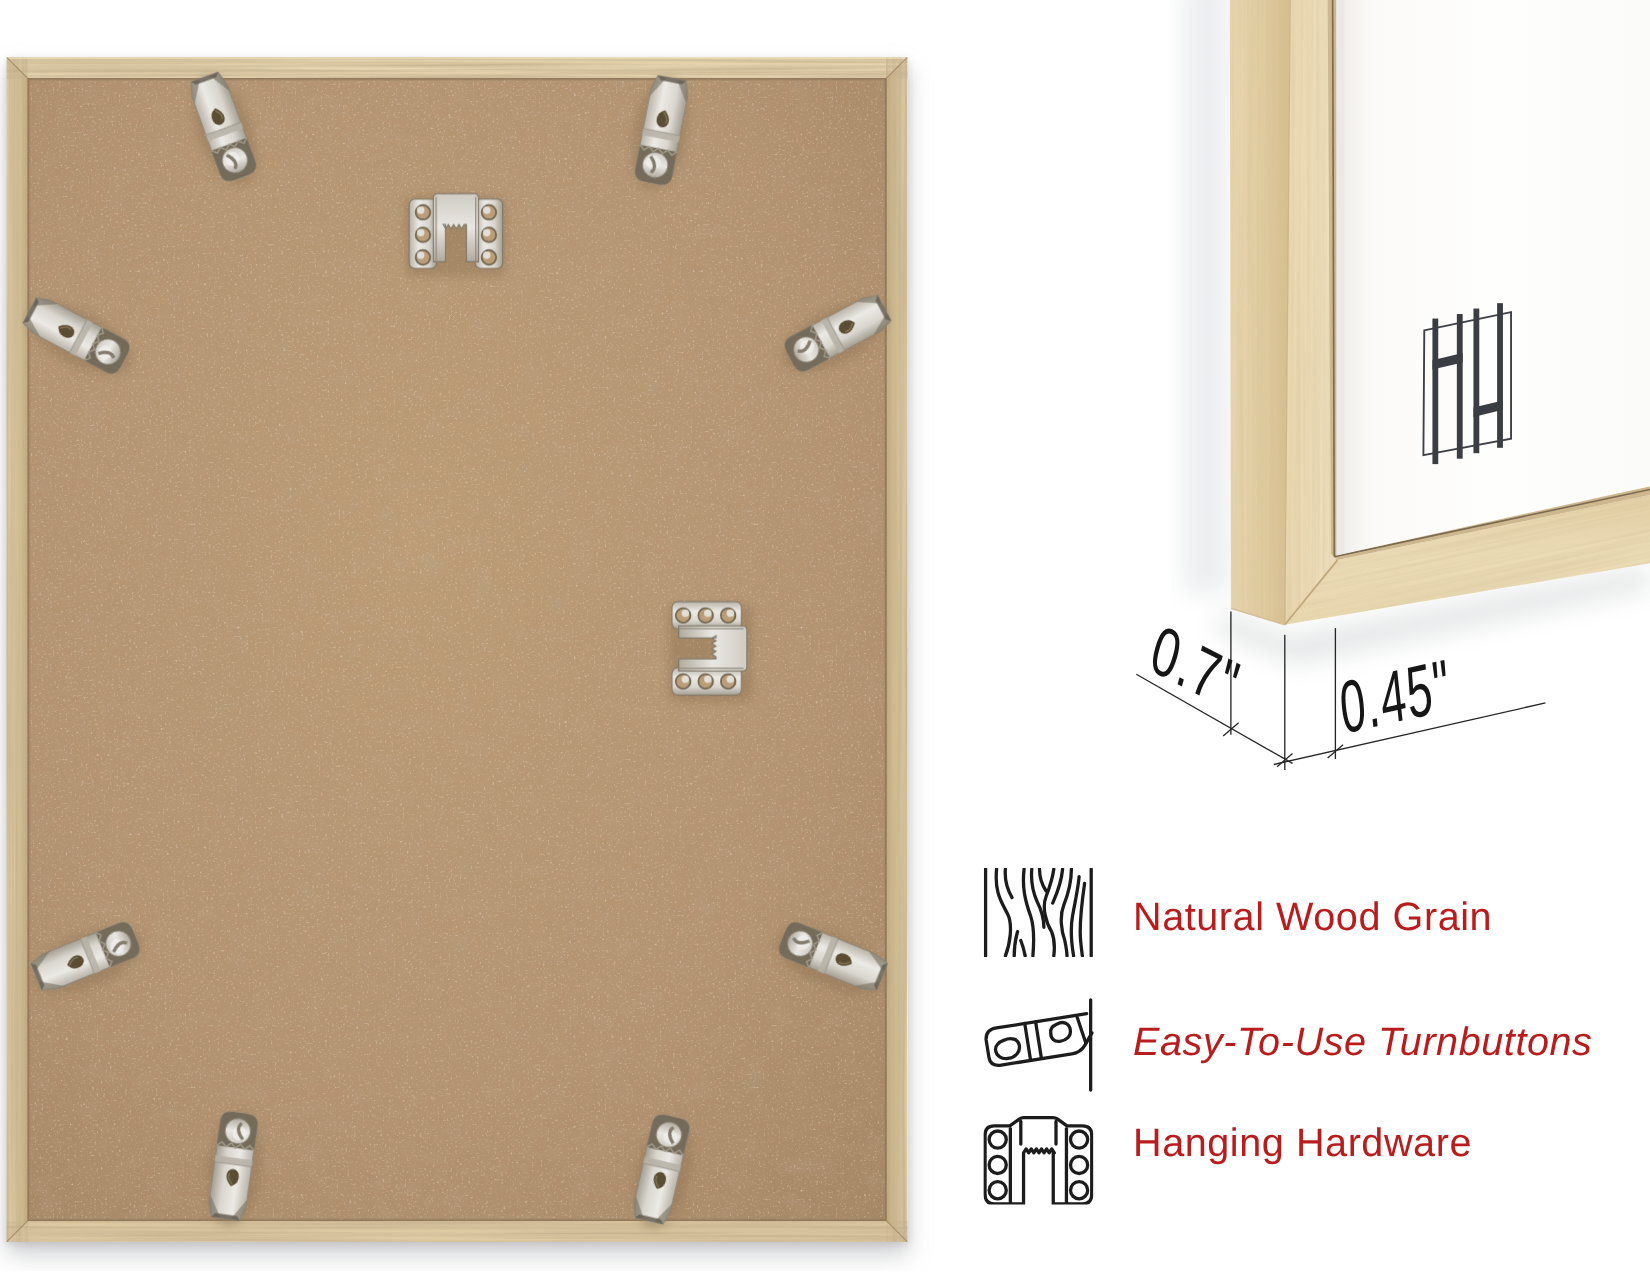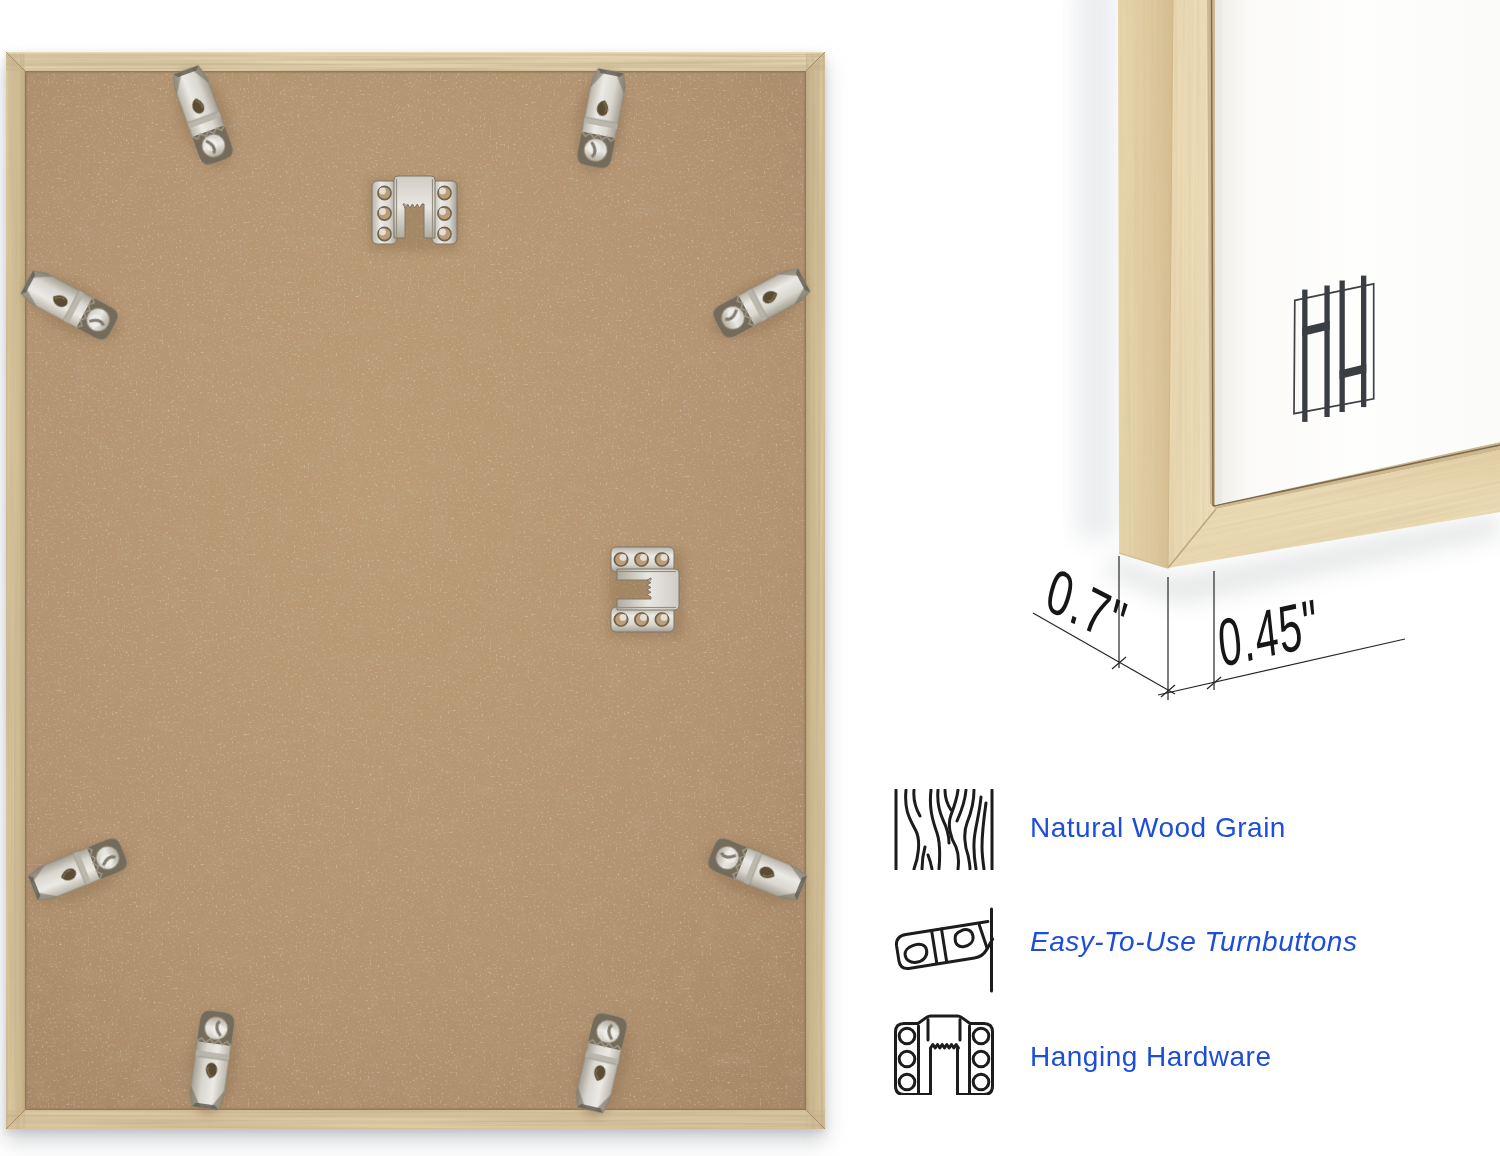--- a/index.html
+++ b/index.html
@@ -1,19 +1,19 @@
 <!DOCTYPE html>
 <html><head>
 <meta charset="utf-8">
 <style>
   html,body{margin:0;padding:0;}
   body{width:1500px;height:1156px;background:#ffffff;position:relative;overflow:hidden;
        font-family:"Liberation Sans", sans-serif;}
   .abs{position:absolute;}
-  .label{position:absolute;color:#1d4ed8;font-size:28px;letter-spacing:0.5px;white-space:nowrap;}
+  .label{position:absolute;color:#b91c1c;font-size:36px;letter-spacing:0.5px;white-space:nowrap;}
 </style>
 </head>
 <body>
 
 <div class="abs" id="photo" style="left:6px;top:52px;width:819px;height:1077px;box-shadow:0 12px 20px rgba(138,140,144,0.40),0 3px 7px rgba(145,147,151,0.30);">
 <svg width="819" height="1077" viewBox="0 0 819 1077" xmlns="http://www.w3.org/2000/svg">
   <defs>
     <linearGradient id="woodTop" x1="0" y1="0" x2="0" y2="1">
       <stop offset="0" stop-color="#e7d7b2"></stop>
           <stop offset="0.2" stop-color="#dcc8a0"></stop>
@@ -332,13 +332,13 @@
     <path d="M 66,5.5 L 66,26"></path>
     <circle cx="13" cy="22" r="7.8"></circle>
       <circle cx="13" cy="45" r="7.8"></circle>
       <circle cx="13" cy="68" r="7.8"></circle>
     <circle cx="87" cy="22" r="7.8"></circle>
       <circle cx="87" cy="45" r="7.8"></circle>
       <circle cx="87" cy="68" r="7.8"></circle>
   </g>
 </svg>
 
-<div class="label" style="left:1030px;top:1041px;text-align:center;">Hanging Hardware</div>
+<div class="label" style="left:1030px;top:1018px;text-align:center;">Hanging Hardware</div>
 
 </body></html>

